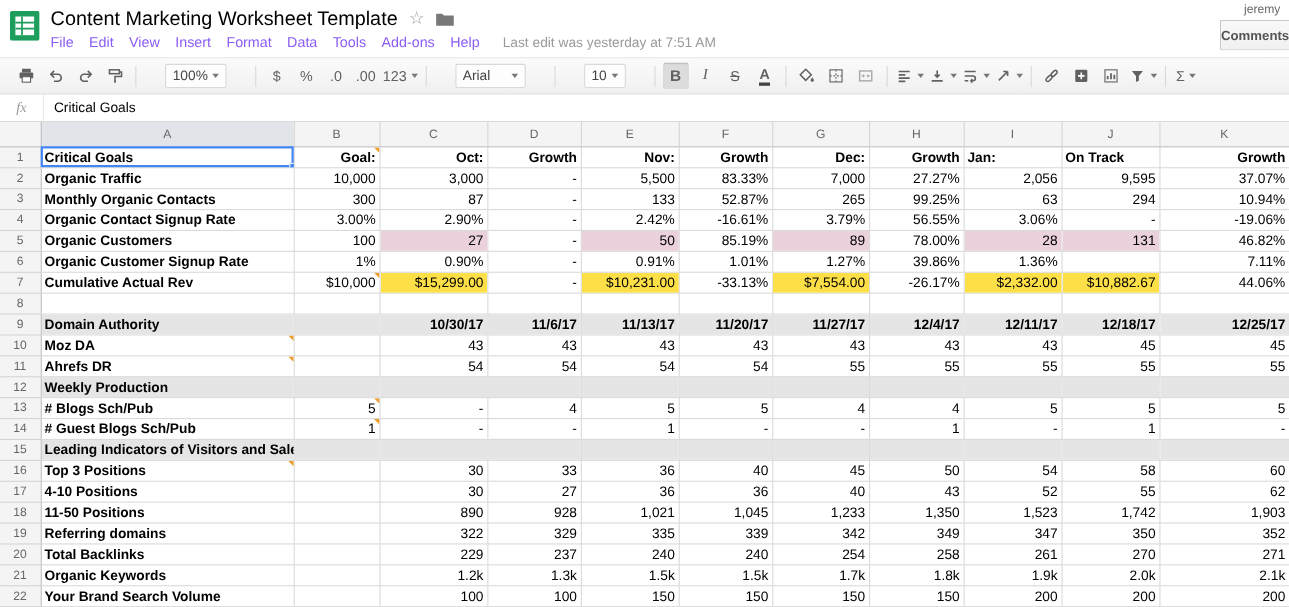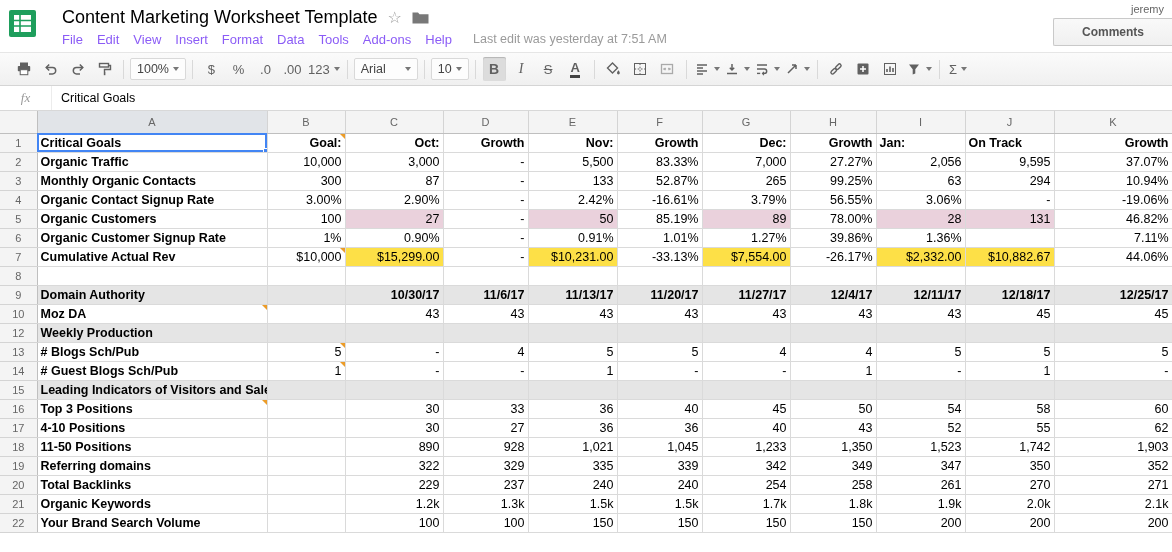--- a/index.html
+++ b/index.html
@@ -1,58 +1,58 @@
 <!DOCTYPE html>
 <html><head>
 <meta charset="utf-8">
 <style>
   * { margin:0; padding:0; box-sizing:border-box; }
   html,body { width:1172px; height:552px; overflow:hidden; }
   body { font-family:"Liberation Sans", sans-serif; background:#fff; position:relative; }
 
   
-  .titlebar { height:52px; position:relative; padding:7px 0 0 9px; display:flex;gap:16px; }
+  .titlebar { height:52px; position:relative; padding:7px 0 0 9px; display:flex; }
   .logo { width:27px; height:27px; margin-top:3px; flex:0 0 auto; }
   .title-main { margin-left:10px; }
   .title-row { display:flex; align-items:center; }
   .doc-title { font-size:18px; color:#000; white-space:nowrap; }
   .star { color:#999; font-size:16px; margin-left:10px; line-height:1; }
   .folder { margin-left:10px; display:inline-flex; }
   .menubar { display:flex; align-items:center; margin-top:2px; margin-left:-7px; }
   .menu-item { font-size:13px; color:#8b5cf6; padding:2px 7px; cursor:default; white-space:nowrap; }
   .last-edit { font-size:12.5px; color:#9a9a9a; margin-left:14px; white-space:nowrap; }
   .top-right { position:absolute; top:3px; right:0; text-align:right; }
   .account { font-size:11px; color:#666; margin:0 8px 3px 0; }
   .comments-btn { font-size:12px; font-weight:bold; color:#555;
       background:linear-gradient(#f9f9f9,#f0f0f0); border:1px solid #c9c9c9;
-      border-right:none; border-radius:2px 0 0 2px; padding:6px 28px; }
+      border-right:none; border-radius:2px 0 0 2px; padding:6px 0; }
 
   
   .toolbar { height:34px; background:linear-gradient(#fbfbfb,#f0f0f0);
       border-top:1px solid #e6e6e6; border-bottom:1px solid #d5d5d5;
       display:flex; align-items:center; padding:0 10px; }
   .tbtn { min-width:23px; height:24px; display:inline-flex; align-items:center; justify-content:center;
       margin:0 2px; border-radius:2px; color:#616161; font-size:13px; }
   .tbtn.active { background:#dcdcdc; box-shadow:inset 0 1px 1px rgba(0,0,0,.18); }
   .bold-lbl { font-weight:bold; font-size:14px; }
   .italic-lbl { font-style:italic; font-family:"Liberation Serif", serif; font-size:14px; }
   .strike-lbl { text-decoration:line-through; font-size:13px; }
   .acolor { display:inline-block; line-height:1; font-size:13px; font-weight:bold;
       border-bottom:3px solid #444; padding-bottom:1px; }
   .caret { width:0; height:0; border-left:3.5px solid transparent; border-right:3.5px solid transparent;
       border-top:4px solid #777; margin-left:4px; flex:0 0 auto; }
   .sep { width:1px; height:19px; background:#d9d9d9; margin:0 5px; flex:0 0 auto; }
-  .tb-select { display:inline-flex; align-items:center; height:22px; padding:0 6px; margin:0 1px;
+  .tb-select { display:inline-flex; align-items:center; height:22px; padding:0 6px; margin:0 21px;
       border:1px solid #d9d9d9; background:#fdfdfd; border-radius:2px; font-size:12.5px; color:#444; }
   .tb-select.wide { min-width:64px; justify-content:space-between; }
   .ic { display:block; }
 
   
   .fxbar { height:25px; border-bottom:1px solid #d8d8d8; display:flex; align-items:center; background:#fff; }
-  .fx { width:52px; height:100%; display:flex; align-items:center; justify-content:center;
+  .fx { width:40px; height:100%; display:flex; align-items:center; justify-content:center;
       color:#999; font-style:italic; font-family:"Liberation Serif", serif; font-size:13px;
       border-right:1px solid #ececec; }
   .fx-content { padding-left:9px; font-size:12.5px; color:#000; }
 
   
   .grid-wrap { height:441px; overflow:hidden; background:#fff; }
   table { border-collapse:collapse; table-layout:fixed; width:1172px; }
   thead th { height:22px; background:#f4f4f4; border-right:1px solid #d4d4d4; border-bottom:1px solid #bfbfbf;
       font-size:11px; font-weight:normal; color:#666; }
   th.corner { background:#f4f4f4; border-right:1px solid #bfbfbf; }
@@ -425,20 +425,34 @@
           <td class="cell right">43</td>
           <td class="cell right">43</td>
           <td class="cell right">43</td>
           <td class="cell right">43</td>
           <td class="cell right">43</td>
           <td class="cell right">43</td>
           <td class="cell right">45</td>
           <td class="cell right">45</td>
         </tr>
         <tr>
+          <th class="rowhead">11</th>
+          <td class="cell left b note">Ahrefs DR</td>
+          <td class="cell right"></td>
+          <td class="cell right">54</td>
+          <td class="cell right">54</td>
+          <td class="cell right">54</td>
+          <td class="cell right">54</td>
+          <td class="cell right">55</td>
+          <td class="cell right">55</td>
+          <td class="cell right">55</td>
+          <td class="cell right">55</td>
+          <td class="cell right">55</td>
+        </tr>
+        <tr>
           <th class="rowhead">12</th>
           <td class="cell left b section">Weekly Production</td>
           <td class="cell right section"></td>
           <td class="cell right section"></td>
           <td class="cell right section"></td>
           <td class="cell right section"></td>
           <td class="cell right section"></td>
           <td class="cell right section"></td>
           <td class="cell right section"></td>
           <td class="cell right section"></td>

